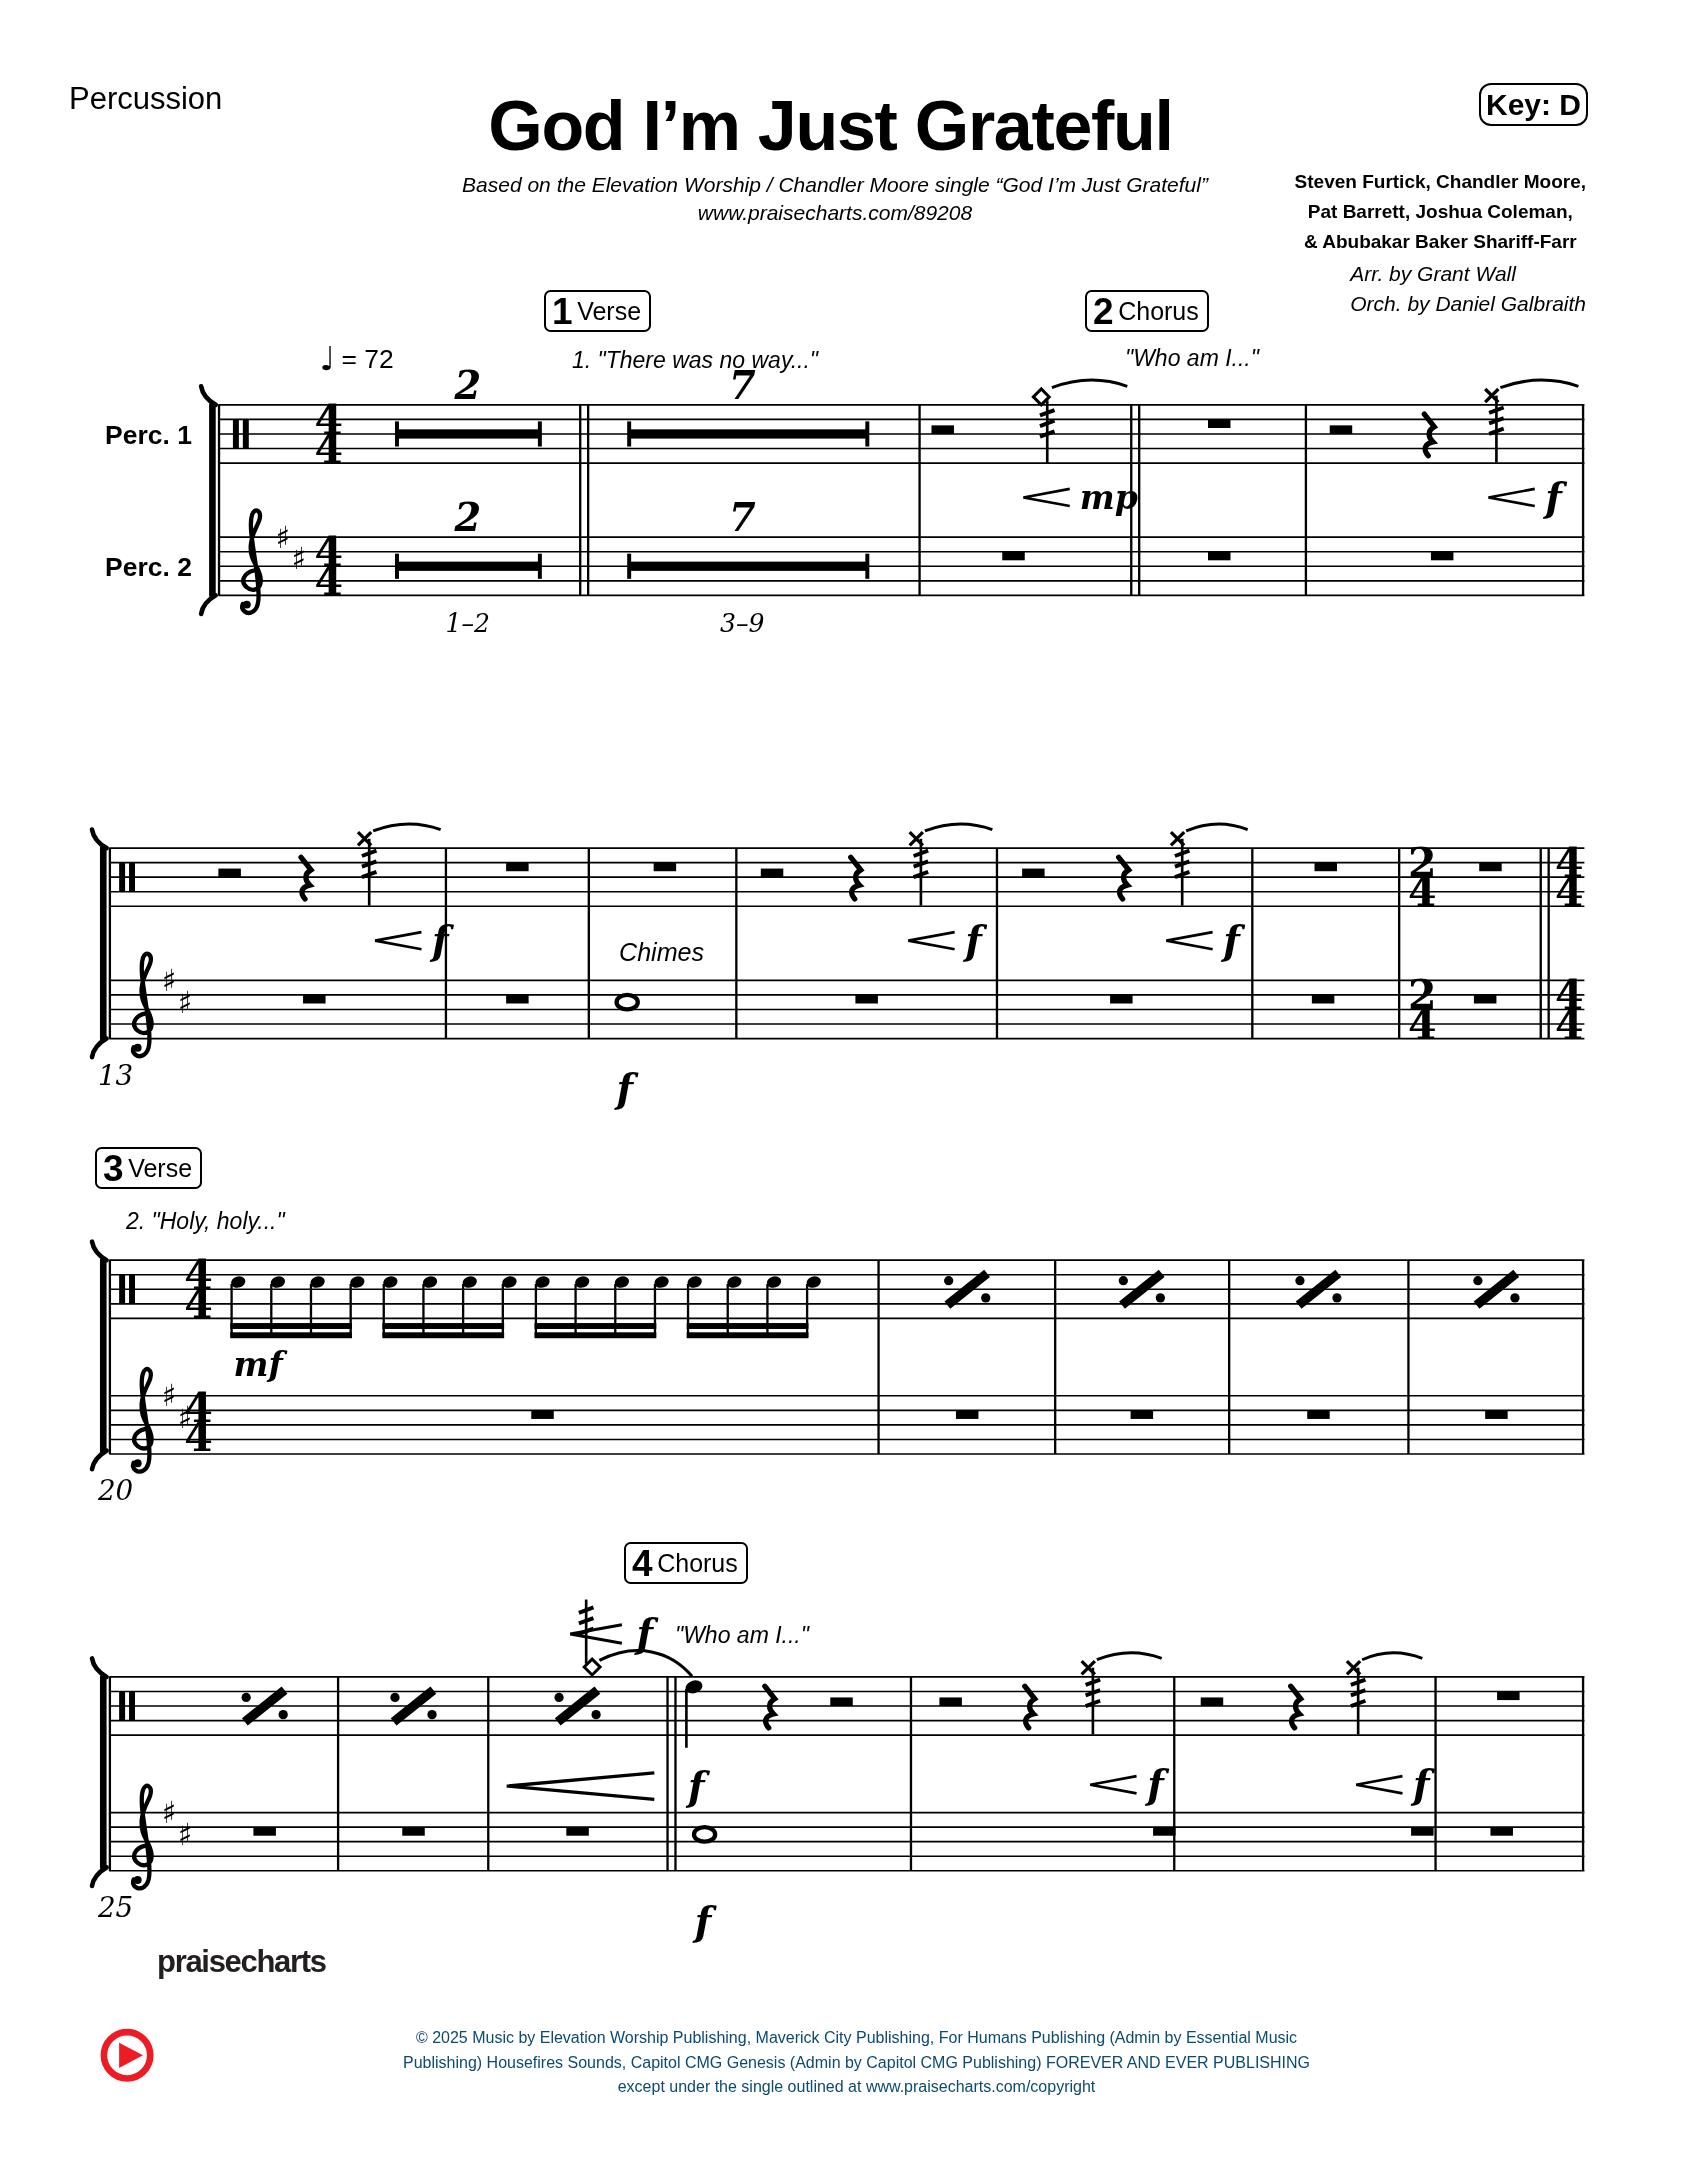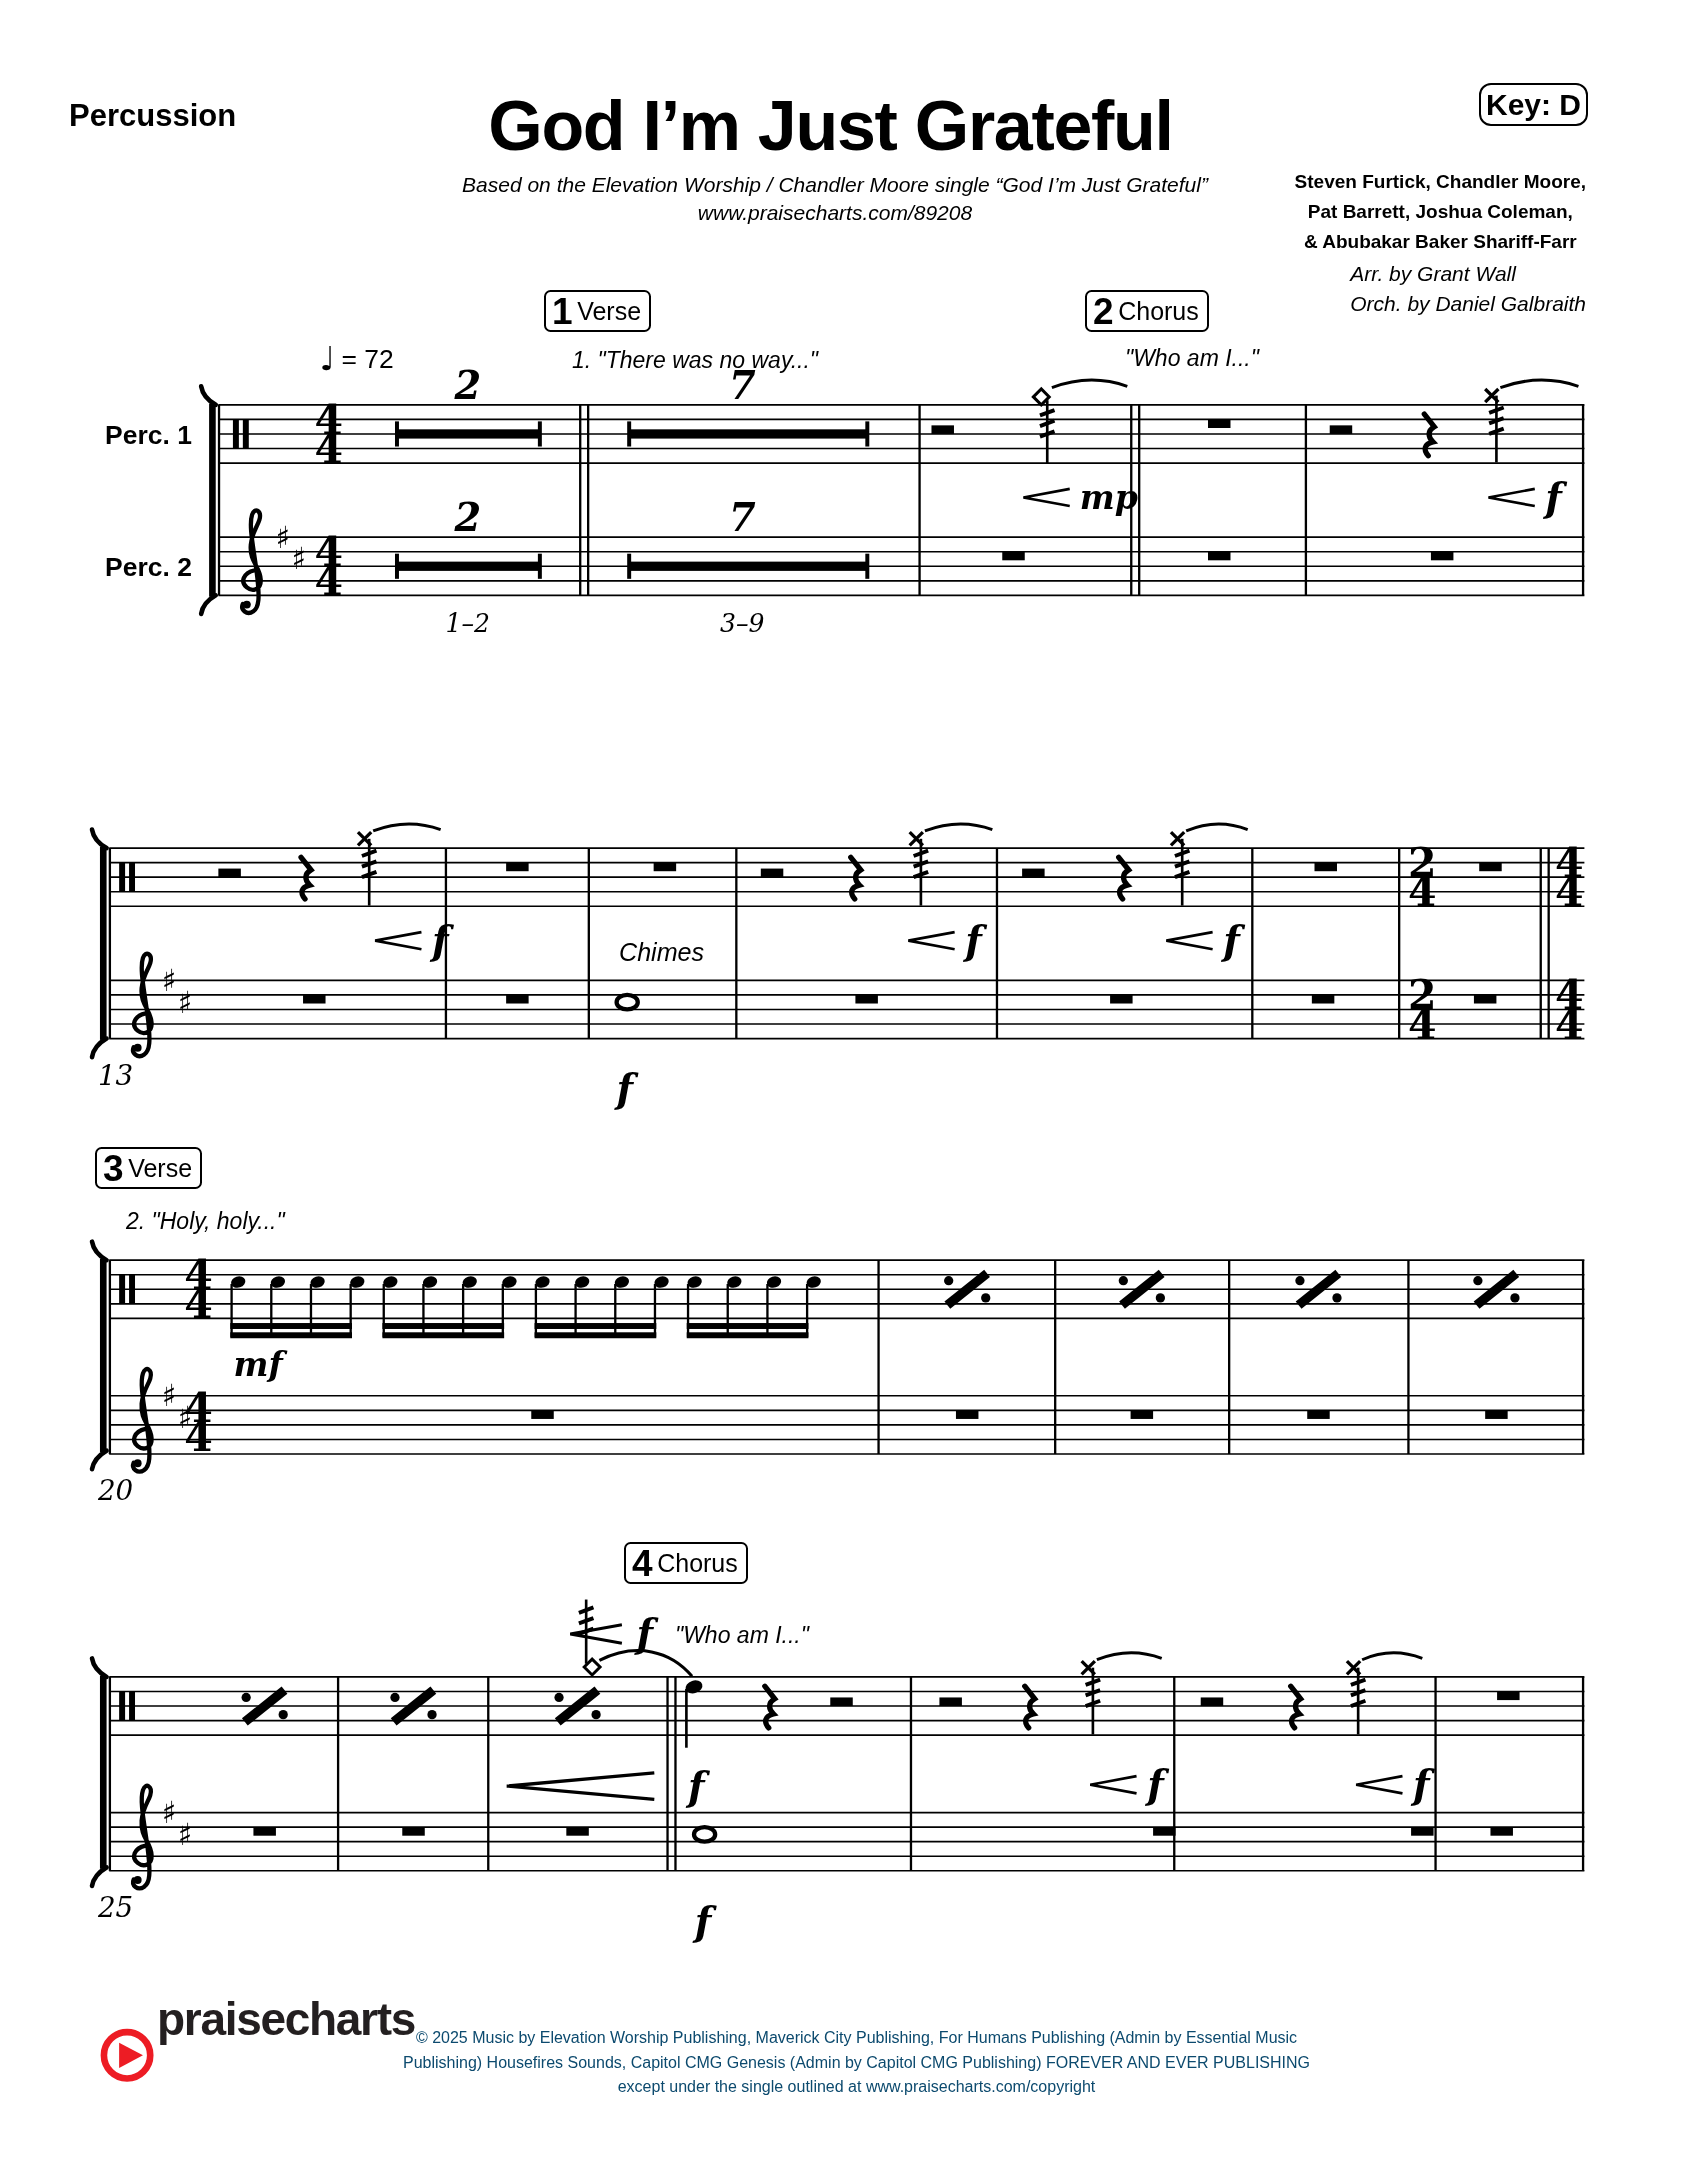--- a/index.html
+++ b/index.html
@@ -1,32 +1,32 @@
 <!DOCTYPE html>
 <html style="font-size:10.6px"><head>
 <meta charset="utf-8">
 <style>
   html,body{margin:0;padding:0;background:#888;}
   .page{position:relative;width:1687px;height:2183px;background:#ffffff;
         font-family:"Liberation Sans",sans-serif;color:#000;overflow:hidden;}
   .abs{position:absolute;}
-  .instr{left:69px;top:81px;font-weight:bold;font-size:31px;margin-top:17px;}
+  .instr{left:69px;top:81px;font-weight:normal;font-size:31px;}
   .title{left:0;top:86px;width:1661px;text-align:center;font-weight:bold;font-size:70px;letter-spacing:-1.3px;}
   .sub{left:0;width:1670px;text-align:center;font-style:italic;font-size:21px;}
   .sub1{top:173px;} .sub2{top:201px;}
   .keybox{left:1479px;top:83px;width:105px;height:39px;border:2.6px solid #000;border-radius:12px;
           text-align:center;line-height:39px;font-weight:bold;font-size:30px;}
   .credits{right:101px;top:167px;text-align:center;font-weight:bold;font-size:19px;line-height:30px;}
   .creditsIt{right:101px;top:259px;text-align:left;font-style:italic;font-size:21px;line-height:30px;}
   .rbox{height:38px;border:2.6px solid #000;border-radius:6.6px;background:#fff;
         display:flex;align-items:center;gap:4.6px;padding:0 8px 0 6px;}
   .rbox .num{font-weight:bold;font-size:37px;line-height:1;}
   .rbox .lbl{font-size:25px;line-height:1;}
   .cue{font-style:italic;font-size:23px;white-space:nowrap;}
-  .logoTxt{left:157px;top:1992px;font-size:46px;font-weight:bold;letter-spacing:-1.3px;color:#231f20;}
+  .logoTxt{left:157px;top:1944px;font-size:31px;font-weight:bold;letter-spacing:-1.3px;color:#231f20;}
   .copyright{left:344px;top:2026px;width:1025px;text-align:center;font-size:16px;line-height:24.5px;color:#0c4a6e;}
   svg{position:absolute;left:0;top:0;}
   svg text{fill:#000;}
   .ts{font:700 62px "DejaVu Serif",serif;}
   .mr{font:italic 700 58px "DejaVu Serif",serif;}
   .rng{font:italic 400 38px "DejaVu Serif",serif;}
   .mn{font:italic 400 42px "DejaVu Serif",serif;}
   .dyn{font:italic 700 58px "DejaVu Serif",serif;}
   .dyn2{font:italic 700 50px "DejaVu Serif",serif;}
   .chm{font:italic 400 38px "Liberation Sans",sans-serif;}

